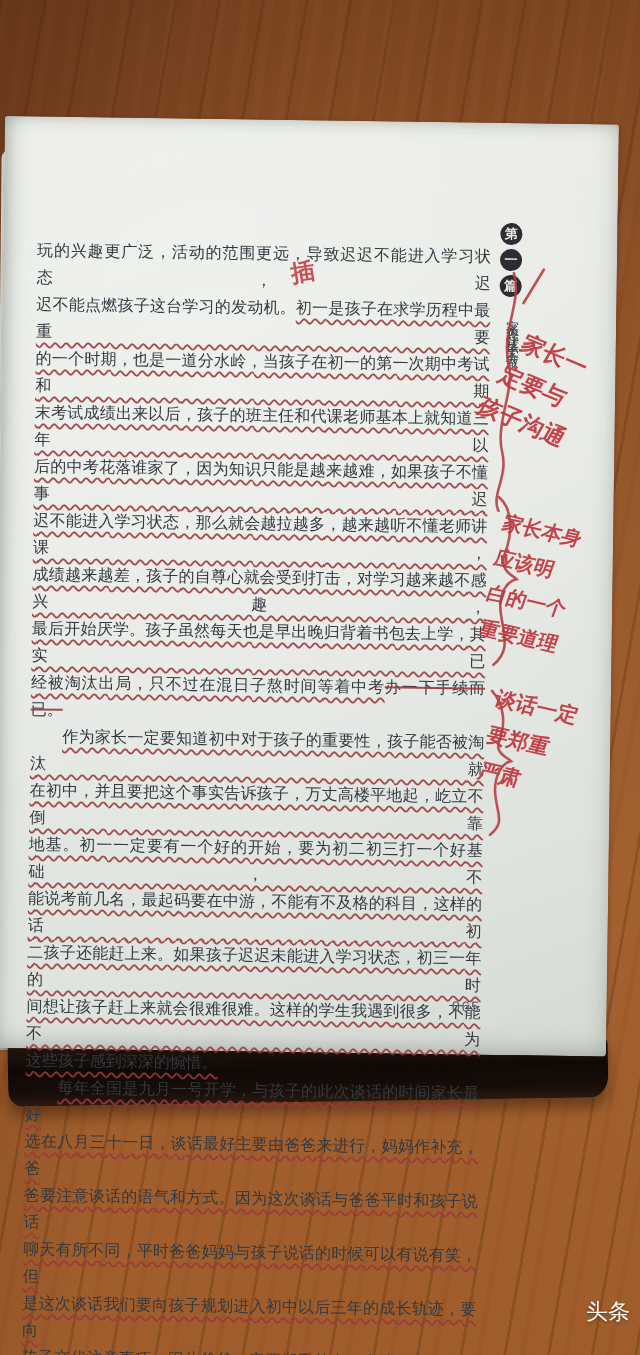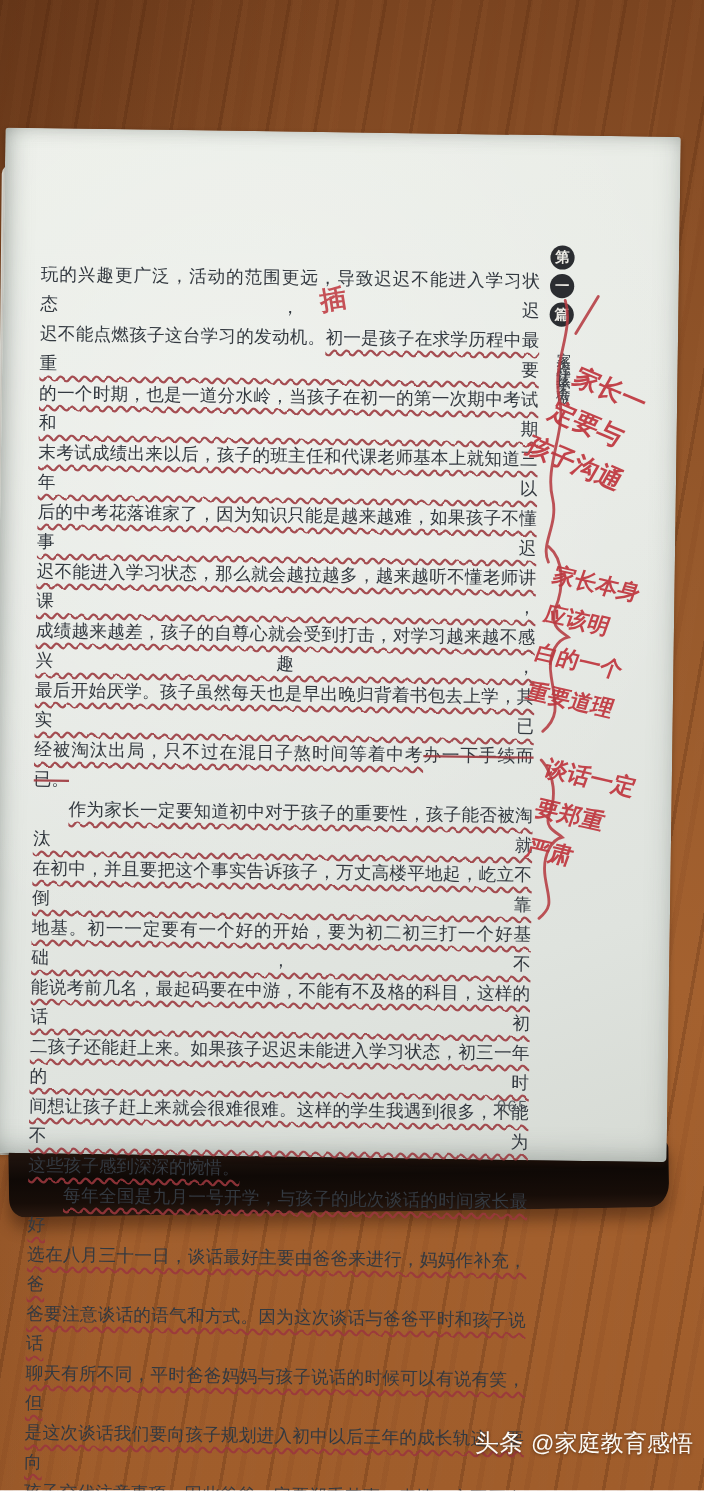--- a/index.html
+++ b/index.html
@@ -177,14 +177,13 @@
       <path d="M 521 180 L 541 146"></path>
       <path d="M 511 150 C 520 178, 499 208, 507 240 C 514 268, 494 300, 502 330 C 508 354, 491 372, 499 388"></path>
       <path d="M 499 374 C 514 386, 513 412, 506 430 C 500 448, 514 452, 518 456 C 509 458, 499 470, 503 492 C 507 516, 512 528, 496 542"></path>
       <path d="M 495 568 C 508 582, 509 602, 503 618 C 498 630, 511 634, 515 638 C 506 640, 497 654, 500 674 C 503 694, 509 700, 495 712"></path>
     </g>
   </svg>
 </div>
 
 <div class="watermark">
   <span class="brand">头条</span>
-  <span class="handle">@家庭教育感悟</span>
 </div>
 
 </body></html>

